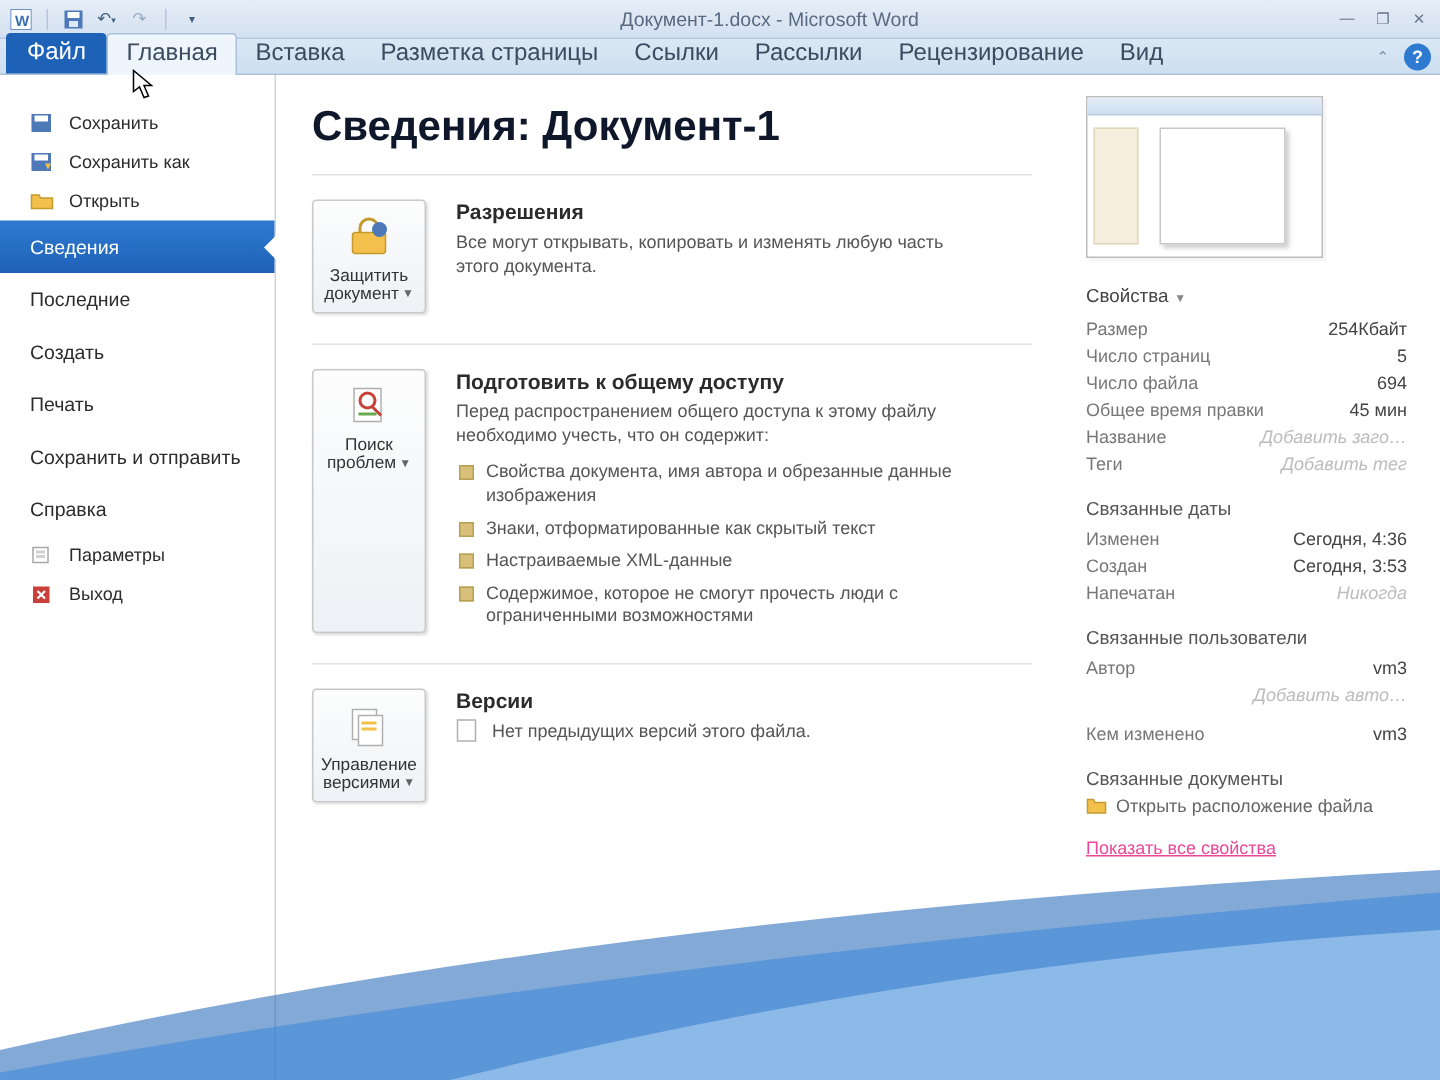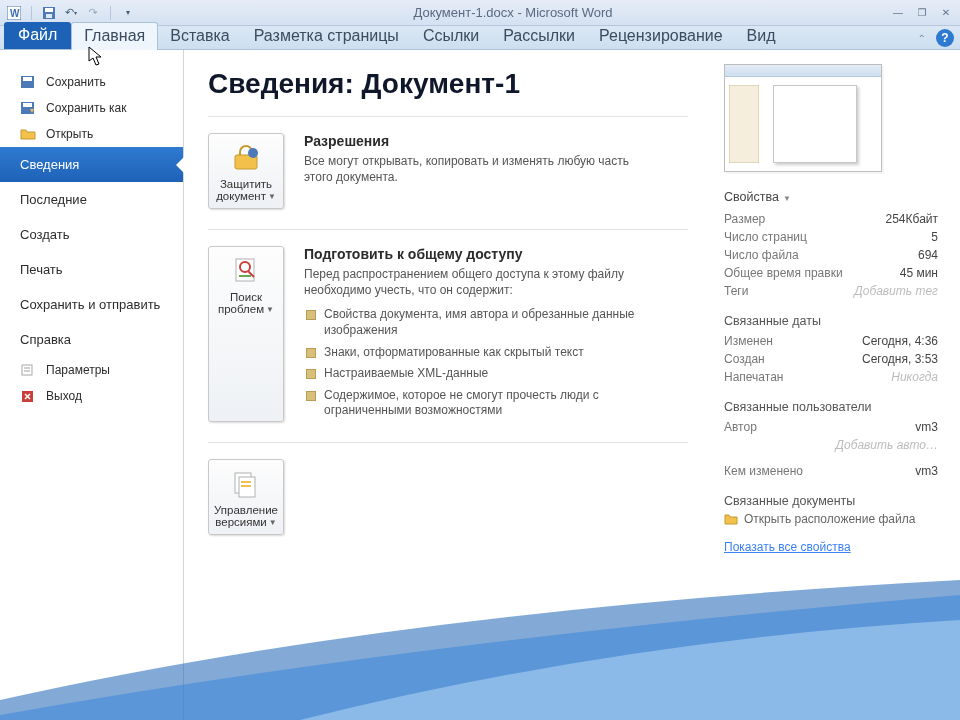--- a/index.html
+++ b/index.html
@@ -66,21 +66,21 @@
   .thumb-side { width:30px; background:#f5eedd; border:1px solid #e0d6ba; margin-top:16px; height:78px; }
   .thumb-page { flex:1; margin:16px 20px 4px 14px; background:#fff; border:1px solid #c7c7c7; box-shadow: 2px 2px 3px rgba(0,0,0,.2); }
 
   .prop-head { font-size: 12.5px; color:#444; margin: 6px 0 6px; }
   .prop-head .dd { font-size:8px; color:#888; margin-left:4px;}
   .prop-row { display:flex; justify-content:space-between; padding: 2px 0; }
   .prop-row .k { color:#777; }
   .prop-row .v { color:#444; }
   .prop-row .placeholder { color:#bcbcbc; font-style: italic; }
   .group-head { color:#555; margin: 14px 0 4px; font-size: 12.5px; }
-  .link { color:#3b82f6; text-decoration: underline; cursor: default; margin-top: 44px; }
+  .link { color:#ec4899; text-decoration: underline; cursor: default; margin-top: 44px; }
   .open-loc { display:flex; align-items:center; gap:6px; margin-top:4px; }
   .open-loc .ico { width:14px; height:14px; }
 
   .cursor { position:absolute; left:88px; top:46px; pointer-events:none; }
 
   
   .swoosh { position:absolute; left:0; right:0; bottom:0; height:140px; pointer-events:none; }
 </style>
 </head>
 <body>
@@ -242,20 +242,29 @@
         <div class="icon-lg">
           <svg width="30" height="30">
               <rect x="4" y="4" width="16" height="20" fill="#fff" stroke="#b0b0b0"></rect>
               <rect x="8" y="8" width="16" height="20" fill="#fff" stroke="#b0b0b0"></rect>
               <rect x="10" y="12" width="10" height="2" fill="#f3c14b"></rect>
               <rect x="10" y="16" width="10" height="2" fill="#f3c14b"></rect>
             </svg>
         </div>
         <div><span>Управление версиями</span><span class="dd">▼</span></div>
       </div>
+      <div class="section-body">
+        <h3>Версии</h3>
+        <div class="version-row">
+          <span class="vico"><svg width="14" height="16">
+                <rect x="1" y="1" width="12" height="14" fill="#fff" stroke="#b0b0b0"></rect>
+              </svg></span>
+          <span>Нет предыдущих версий этого файла.</span>
+        </div>
+      </div>
     </div>
   </div>
 
   <div class="rightcol">
     <div class="thumb">
       <div class="thumb-ribbon"></div>
       <div class="thumb-inner">
         <div class="thumb-side"></div>
         <div class="thumb-page"></div>
       </div>
@@ -274,20 +283,24 @@
       </div>
     <div class="prop-row">
         <span class="k">Число файла</span>
         <span class="v">694</span>
       </div>
     <div class="prop-row">
         <span class="k">Общее время правки</span>
         <span class="v">45 мин</span>
       </div>
     <div class="prop-row">
+        <span class="k">Название</span>
+        <span class="v placeholder">Добавить заго…</span>
+      </div>
+    <div class="prop-row">
         <span class="k">Теги</span>
         <span class="v placeholder">Добавить тег</span>
       </div>
 
     <div class="group-head">Связанные даты</div>
     <div class="prop-row">
         <span class="k">Изменен</span>
         <span class="v">Сегодня, 4:36</span>
       </div>
     <div class="prop-row">

